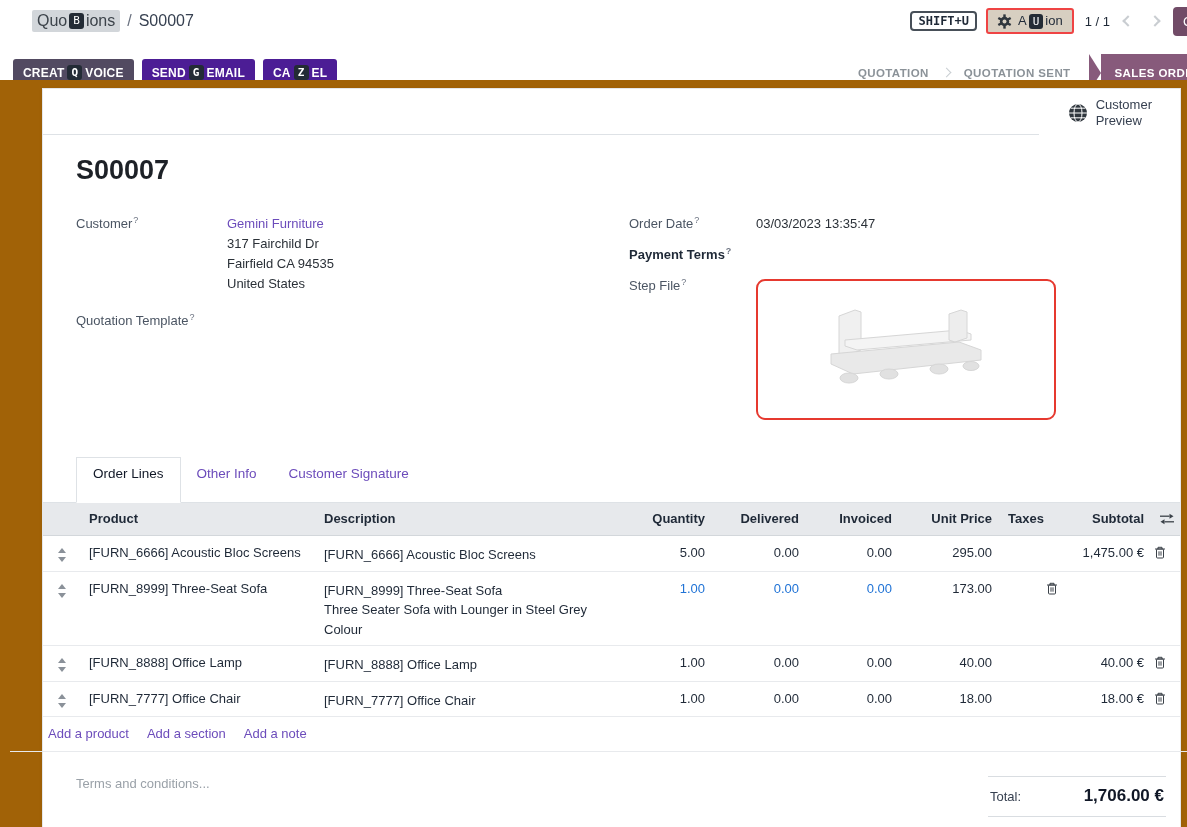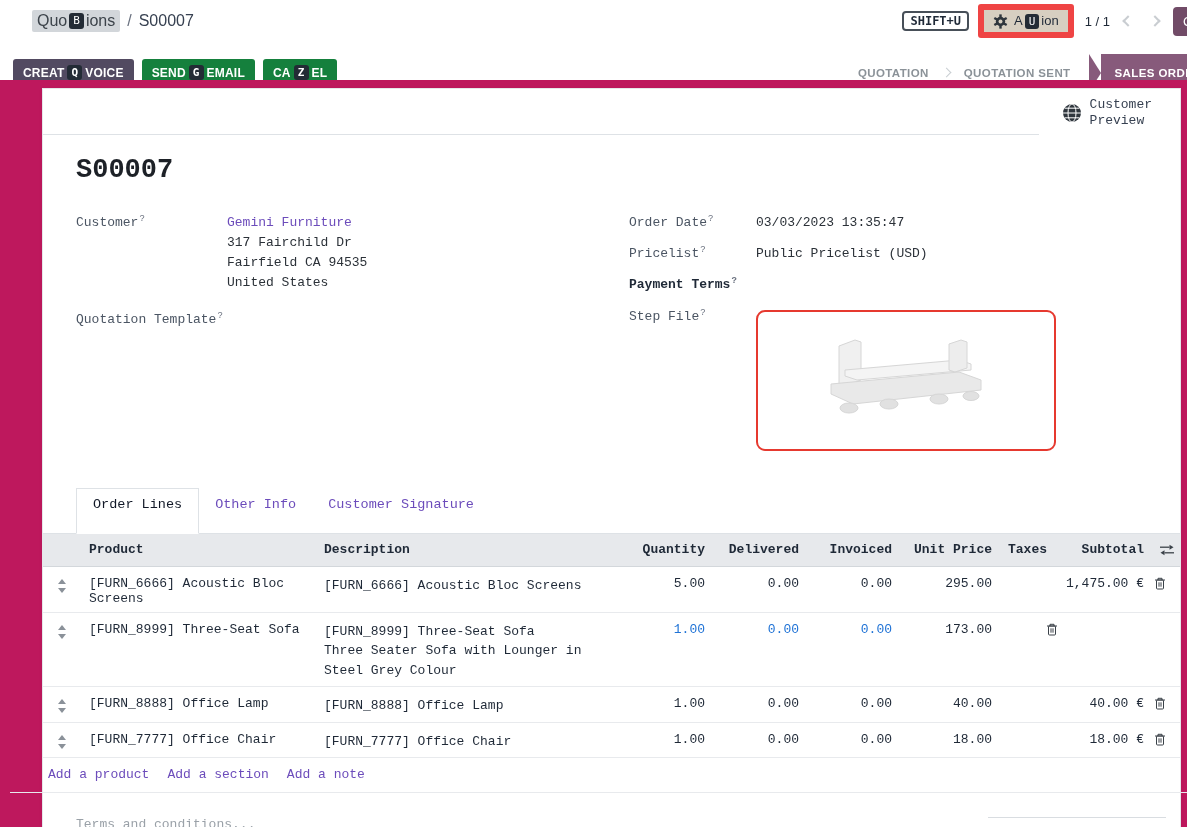--- a/index.html
+++ b/index.html
@@ -18,53 +18,53 @@
   .hint { background:#232b35; color:#fff; font-family:"DejaVu Sans Mono",monospace;
     font-size:11px; padding:1px 4px; border-radius:3px; margin:0 2px;
     display:inline-block; line-height:1.25; }
   .bc-sep { margin:0 7px; color:#6b7280; }
   .bc-current { color:#374151; }
   .topbar-right { margin-left:auto; display:flex; align-items:center; gap:9px; }
   .kbd-badge { border:2px solid #474f58; border-radius:4px; background:#fff;
     font-family:"DejaVu Sans Mono",monospace; font-size:12px; font-weight:bold;
     padding:1px 6px; color:#1f2937; }
   .action-btn { display:flex; align-items:center; gap:6px; background:#d7cfc1;
-    border:6px solid #ef4444; border-radius:3px; padding:3px 9px; font-size:13px;
+    border:2px solid #ef4444; border-radius:3px; padding:3px 9px; font-size:13px;
     color:#1f2937; cursor:pointer; }
   .pager { font-size:13px; color:#1f2937; margin-left:2px; }
   .pg-chev { display:inline-block; padding:5px; cursor:pointer; }
   .chev { width:8px; height:8px; border-top:2px solid #c9cdd1;
     border-right:2px solid #c9cdd1; display:block; }
   .chev-left  { transform:rotate(-135deg); }
   .chev-right { transform:rotate(45deg); }
   .create-btn { background:#714B67; color:#fff; font-size:13px;
     padding:7px 0 7px 10px; border-radius:4px 0 0 4px; width:30px;
     overflow:hidden; white-space:nowrap; cursor:pointer; }
   
   .controlbar { position:absolute; top:54px; left:0; width:100%; height:38px;
     border-bottom:1px solid #dde0e4; display:flex; align-items:center;
     padding-left:13px; background:#fff; }
   .btn { display:inline-flex; align-items:center; font-size:12px; font-weight:600;
     letter-spacing:.2px; color:#fff; border:none; border-radius:3px;
     padding:6px 10px; margin-right:8px; cursor:pointer; font-family:inherit; }
   .btn .hint { margin:0 3px; }
   .btn-primary { background:#524a61; }
-  .btn-secondary { background:#15803d; }
+  .btn-secondary { background:#4c1d95; }
   .statusbar { margin-left:auto; display:flex; align-items:center; height:100%; }
   .step { font-size:11.5px; letter-spacing:.4px; color:#8b9298; font-weight:600;
     padding:0 14px; display:flex; align-items:center; height:100%; cursor:pointer; }
   .step-sep { width:7px; height:7px; border-top:1px solid #c9ced2;
     border-right:1px solid #c9ced2; transform:rotate(45deg); flex:none; }
   .step-active { position:relative; background:#875A7B; color:#fff;
     margin-left:16px; margin-right:-55px; padding:0 40px 0 14px; }
   .step-active::before { content:""; position:absolute; left:-12px; top:0;
     border-top:19px solid transparent; border-bottom:19px solid transparent;
     border-left:12px solid #875A7B; }
   
-  .content { position:absolute; top:80px; left:0; right:0; bottom:0; background:#be185d;font-family:Liberation Mono, monospace; }
+  .content { position:absolute; top:80px; left:0; right:0; bottom:0; background:#a16207; }
   .sheet { position:absolute; top:8px; left:42px; right:6px; bottom:0;
     background:#fff; border:1px solid #e5e7ea; border-bottom:none;
     box-shadow:0 1px 4px rgba(0,0,0,.05); }
   .preview-row { position:relative; height:46px; }
   .preview-divider { position:absolute; bottom:0; left:0; right:141px;
     border-bottom:1px solid #dee2e6; }
   .preview-btn { position:absolute; right:28px; top:8px; display:flex;
     align-items:center; gap:8px; cursor:pointer; }
   .preview-label { font-size:13px; color:#374151; line-height:1.25; }
   .sheet-body { padding:0 33px; }
@@ -223,24 +223,20 @@
           <div class="frow qtpl">
             <div class="flabel"><span>Quotation Template</span><sup class="q">?</sup></div>
           </div>
         </div>
 
         <div class="fcol-right">
           <div class="frow">
             <div class="flabel"><span>Order Date</span><sup class="q">?</sup></div>
             <div class="fvalue">03/03/2023 13:35:47</div>
           </div>
-          <div class="frow">
-            <div class="flabel"><span>Pricelist</span><sup class="q">?</sup></div>
-            <div class="fvalue">Public Pricelist (USD)</div>
-          </div>
           <div class="frow pt-row">
             <div class="flabel bold"><span>Payment Terms</span><sup class="q">?</sup></div>
           </div>
           <div class="frow">
             <div class="flabel"><span>Step File</span><sup class="q">?</sup></div>
             <div class="stepfile-box">
               <svg width="230" height="112" viewBox="0 0 230 112">
                 <g stroke="#d6d6d6" stroke-width="1">
                   <polygon points="48,22 64,16 70,18 70,56 54,62 48,60" fill="#f0f0f0"></polygon>
                   <polygon points="54,46 168,36 180,40 180,46 66,56 54,52" fill="#f4f4f4"></polygon>

